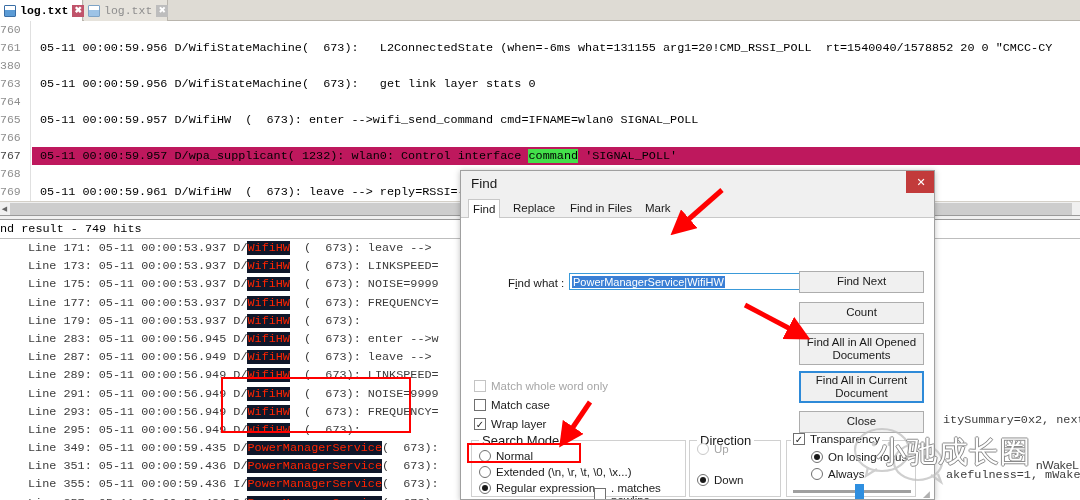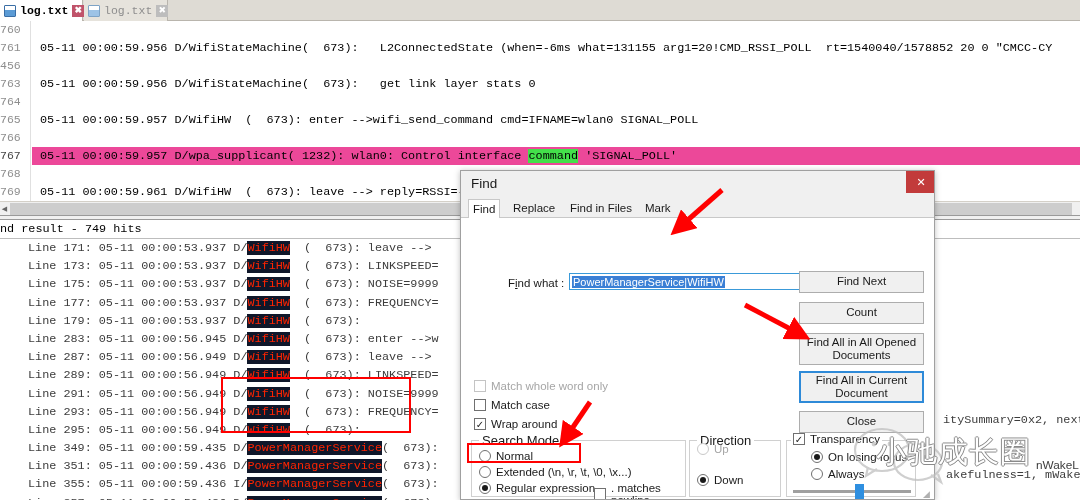--- a/index.html
+++ b/index.html
@@ -95,21 +95,21 @@
     overflow: hidden;
   }
   .cline {
     height: 18px; line-height: 18px;
     white-space: pre;
     font-family: "Liberation Mono", monospace;
     font-size: 11.8px;
     color: #000;
     padding-left: 8px;
   }
-  .cline.hl { background: #ec4899; }
+  .cline.hl { background: #be185d; }
   .mark-green { background: #43e04a; }
 
   
   .hscroll {
     position: absolute; top: 201px; left: 0;
     width: 1080px; height: 14px;
     background: #f0f0f0;
     border-top: 1px solid #d4d0c8;
   }
   .hscroll .track {
@@ -352,21 +352,21 @@
       <span class="tabicon gray"></span>
       <span class="tname">log.txt</span>
       <span class="tabclose gray">✖</span>
     </div>
   </div>
 
   <div class="editor">
     <div class="gutter">
       <div class="ln">760</div>
       <div class="ln">761</div>
-      <div class="ln">456</div>
+      <div class="ln">380</div>
       <div class="ln">763</div>
       <div class="ln">764</div>
       <div class="ln">765</div>
       <div class="ln">766</div>
       <div class="ln cur">767</div>
       <div class="ln">768</div>
       <div class="ln">769</div>
 
     </div>
     <div class="codearea">
@@ -447,21 +447,21 @@
       <div class="chk-row disabled" style="top:162px;">
         <span class="cbox disabled"></span>
         <span>Match whole word only</span>
       </div>
       <div class="chk-row" style="top:181px;">
         <span class="cbox"></span>
         <span>Match case</span>
       </div>
       <div class="chk-row" style="top:200px;">
         <span class="cbox">✓</span>
-        <span>Wrap around</span>
+        <span>Wrap layer</span>
       </div>
 
       <div class="group" style="left:10px;top:222px;width:215px;height:57px;">
         <span class="glabel">Search Mode</span>
         <div class="radio-row" style="left:7px;top:9px;">
           <span class="rdo"></span>
           <span>Normal</span>
         </div>
         <div class="radio-row" style="left:7px;top:25px;">
           <span class="rdo"></span>

